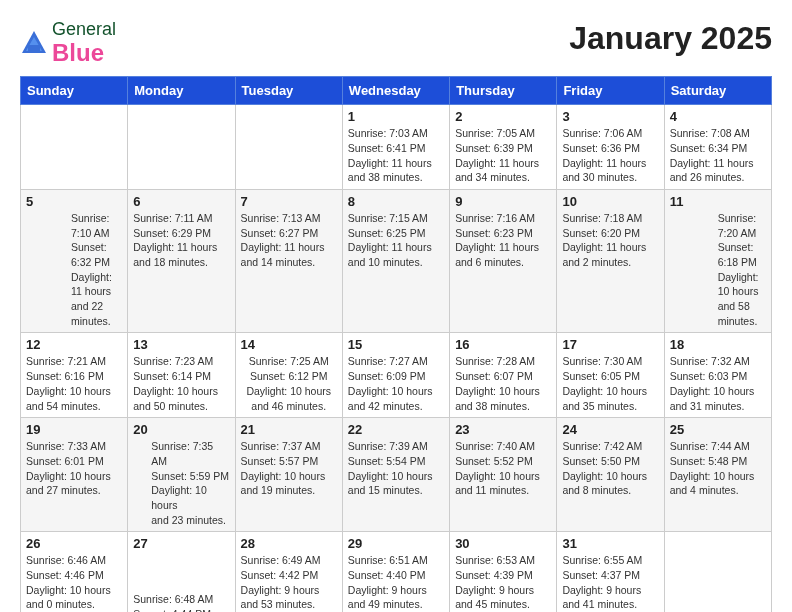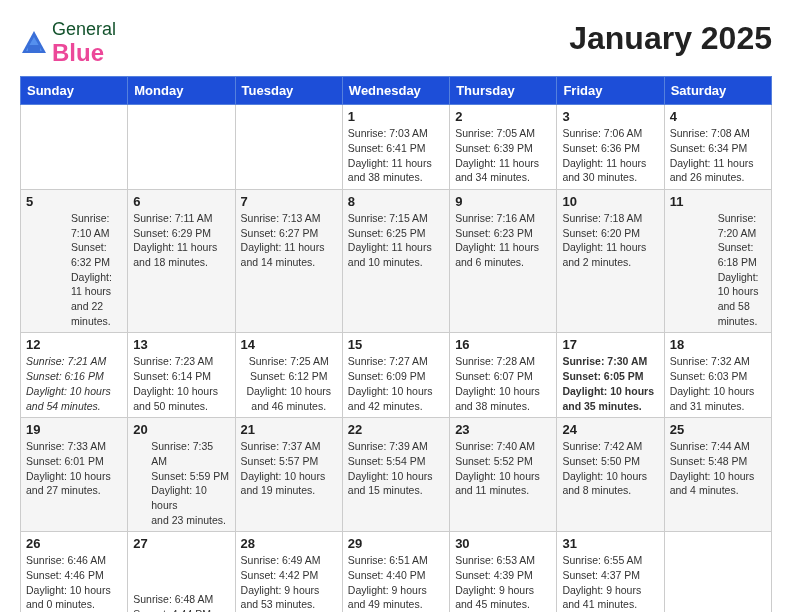--- a/index.html
+++ b/index.html
@@ -218,21 +218,21 @@
             <span class="day-num">11</span>
             <div class="day-info" style="white-space: pre-line; margin-left: 48px;">Sunrise: 7:20 AM
 Sunset: 6:18 PM
 Daylight: 10 hours
 and 58 minutes.</div>
           </td>
         </tr>
         <tr class="row-odd">
           <td>
             <span class="day-num">12</span>
-            <div class="day-info" style="white-space: pre-line; font-style: italic;">Sunrise: 7:21 AM
+            <div class="day-info" style="white-space: pre-line;">Sunrise: 7:21 AM
 Sunset: 6:16 PM
 Daylight: 10 hours
 and 54 minutes.</div>
           </td>
           <td>
             <span class="day-num">13</span>
             <div class="day-info" style="white-space: pre-line;">Sunrise: 7:23 AM
 Sunset: 6:14 PM
 Daylight: 10 hours
 and 50 minutes.</div>
@@ -253,21 +253,21 @@
           </td>
           <td>
             <span class="day-num">16</span>
             <div class="day-info" style="white-space: pre-line;">Sunrise: 7:28 AM
 Sunset: 6:07 PM
 Daylight: 10 hours
 and 38 minutes.</div>
           </td>
           <td>
             <span class="day-num">17</span>
-            <div class="day-info" style="white-space: pre-line; font-weight: bold;">Sunrise: 7:30 AM
+            <div class="day-info" style="white-space: pre-line;">Sunrise: 7:30 AM
 Sunset: 6:05 PM
 Daylight: 10 hours
 and 35 minutes.</div>
           </td>
           <td>
             <span class="day-num">18</span>
             <div class="day-info" style="white-space: pre-line;">Sunrise: 7:32 AM
 Sunset: 6:03 PM
 Daylight: 10 hours
 and 31 minutes.</div>

